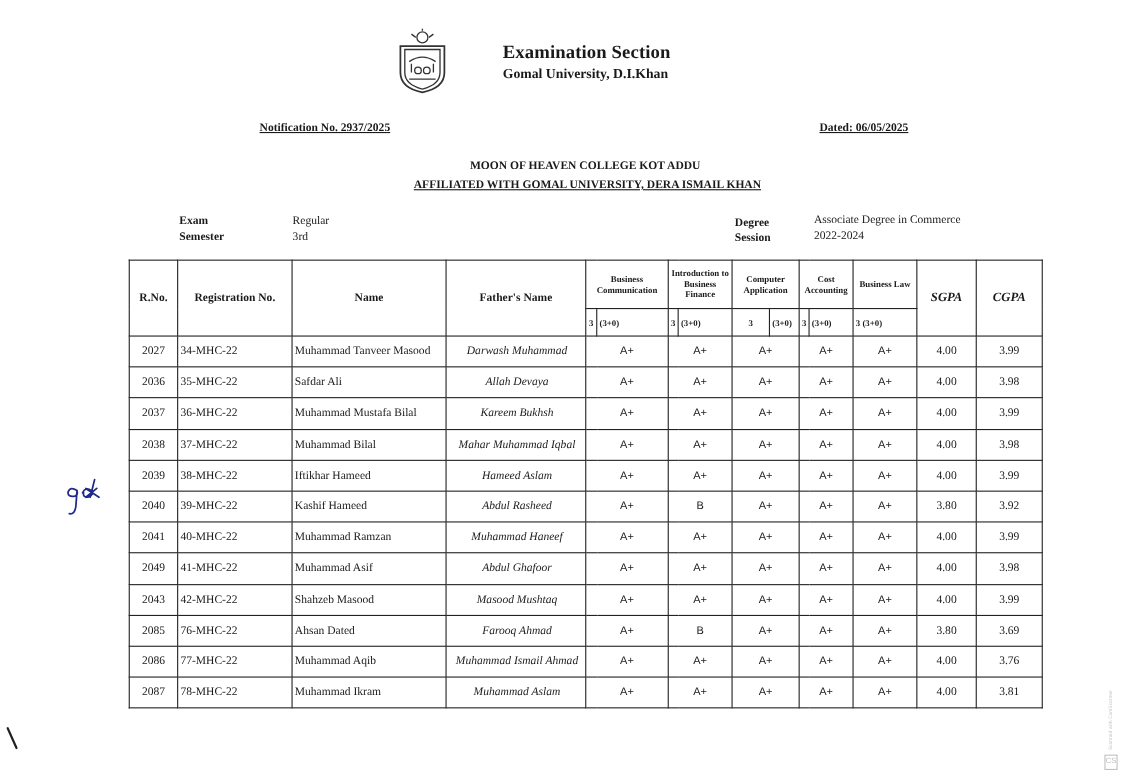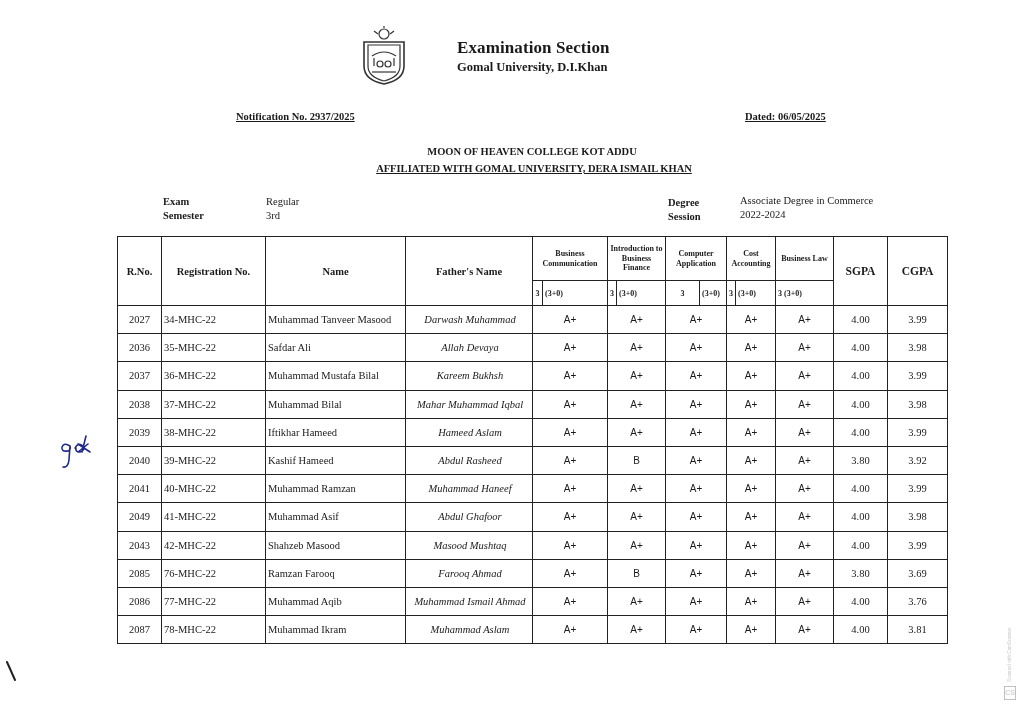--- a/index.html
+++ b/index.html
@@ -34,21 +34,21 @@
   }
   #result-table td, #result-table th {
     border: 1.4px solid #222; padding: 0; overflow: hidden; white-space: nowrap;
   }
   #result-table th { font-weight: bold; text-align: center; }
   .hdr-main { height: 44px; }
   .hdr-sub { height: 25px; }
   .subj { font-size: 8px; line-height: 9.5px; white-space: normal !important; }
   .credit { font-size: 8px; font-weight: bold; text-align: left !important; padding-left: 2px !important; }
   .credit-c { font-size: 8px; font-weight: bold; text-align: center !important; }
-  .gpa-h { font-size: 11.5px; }
+  .gpa-h { font-size: 11.5px; font-style: italic; }
   #result-table tbody td { height: 27.2px; }
   .c-rno { text-align: center; }
   .c-reg { text-align: left; padding-left: 2px !important; }
   .c-name { text-align: left; padding-left: 2px !important; }
   .c-fname { text-align: center; padding-left: 2px !important; font-style: italic; }
   .c-grade { text-align: center; font-family: "Liberation Sans", "DejaVu Sans", sans-serif; font-size: 10px; }
   .c-gpa { text-align: center; }
 
   #signature { left: 56px; top: 430px; width: 42px; height: 44px; }
   #tick-mark { left: 5px; top: 660px; width: 12px; height: 24px; }
@@ -251,21 +251,21 @@
         <td class="c-grade" colspan="2">A+</td>
         <td class="c-grade" colspan="2">A+</td>
         <td class="c-grade" colspan="2">A+</td>
         <td class="c-grade">A+</td>
         <td class="c-gpa">4.00</td>
         <td class="c-gpa">3.99</td>
       </tr>
       <tr>
         <td class="c-rno">2085</td>
         <td class="c-reg">76-MHC-22</td>
-        <td class="c-name">Ramzan Farooq</td>
+        <td class="c-name">Ahsan Dated</td>
         <td class="c-fname">Farooq Ahmad</td>
         <td class="c-grade" colspan="2">A+</td>
         <td class="c-grade" colspan="2">B</td>
         <td class="c-grade" colspan="2">A+</td>
         <td class="c-grade" colspan="2">A+</td>
         <td class="c-grade">A+</td>
         <td class="c-gpa">3.80</td>
         <td class="c-gpa">3.69</td>
       </tr>
       <tr>

